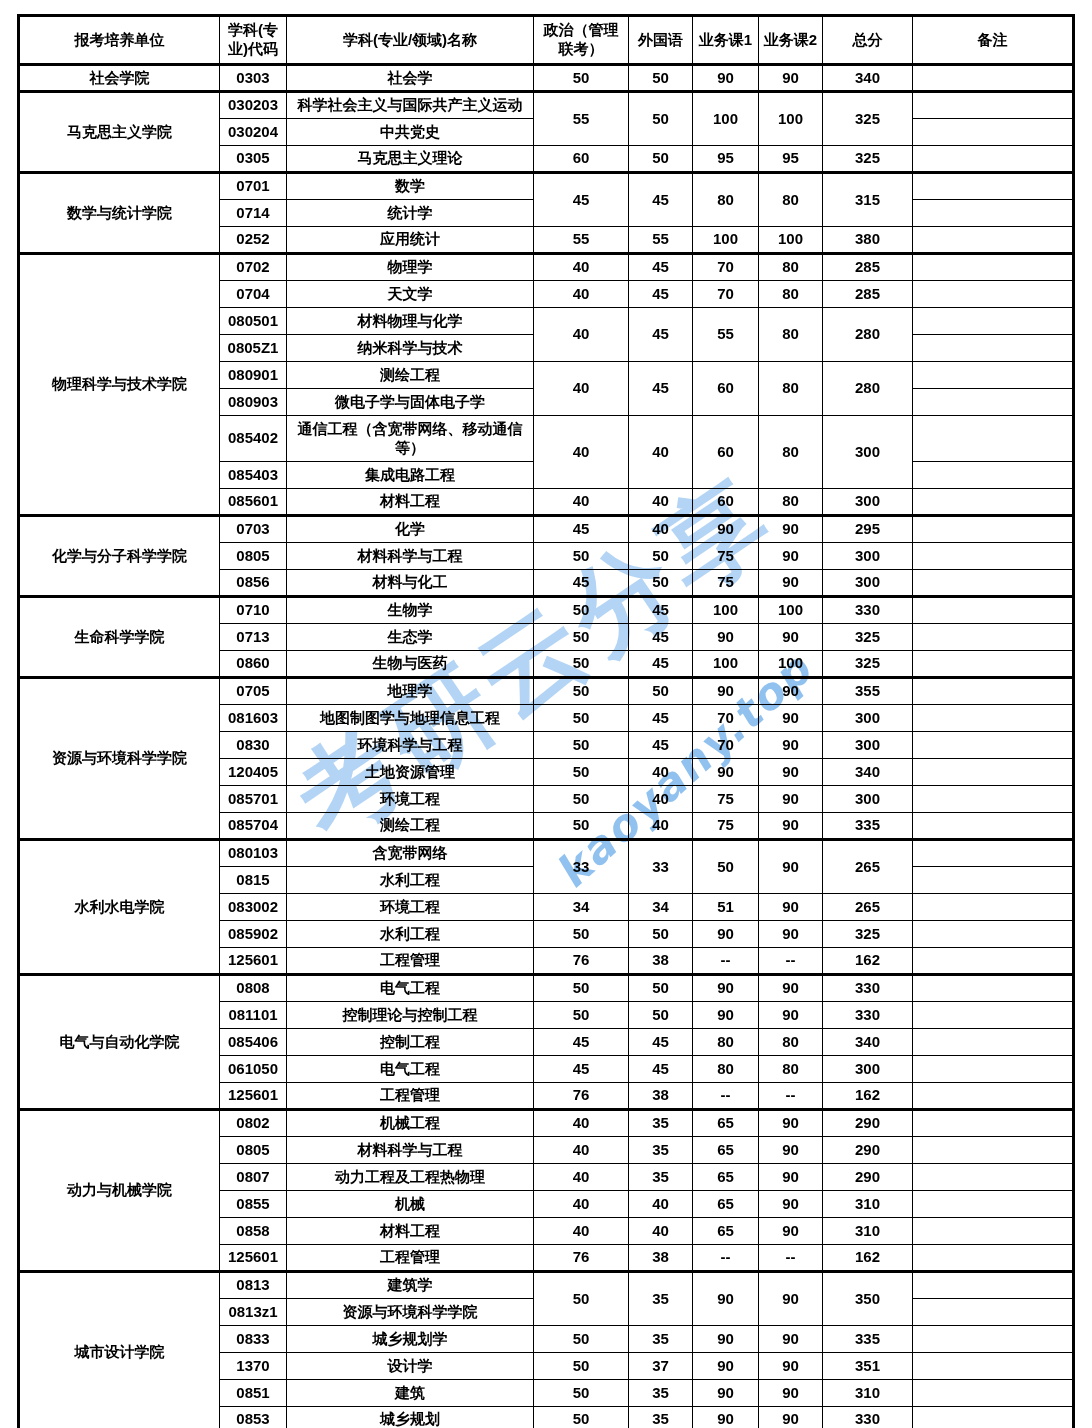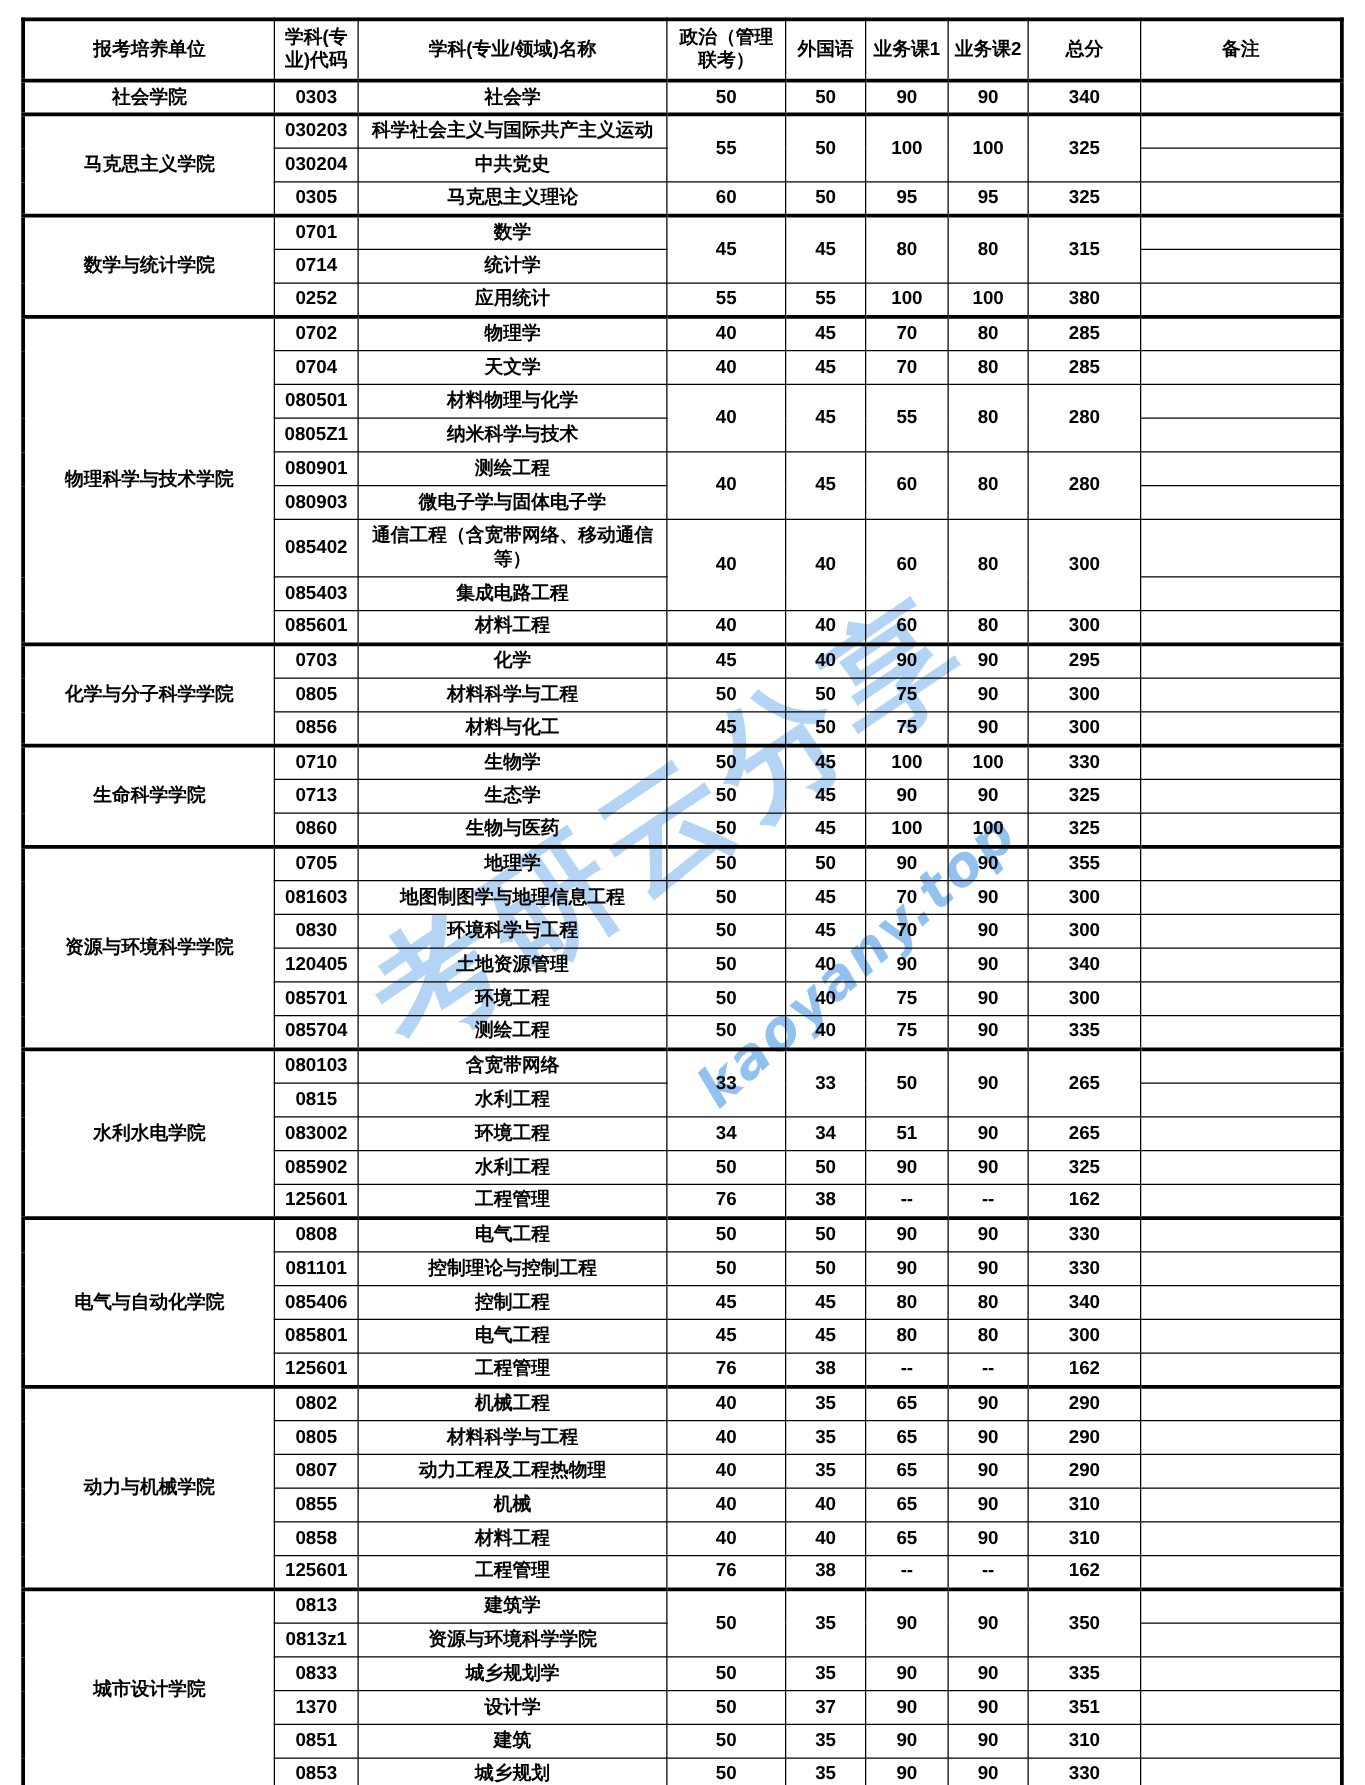--- a/index.html
+++ b/index.html
@@ -433,21 +433,21 @@
           <td data-name="code-cell">085406</td>
           <td data-name="name-cell">控制工程</td>
           <td data-name="politics-score-cell">45</td>
           <td data-name="foreign-language-score-cell">45</td>
           <td data-name="major-course1-score-cell">80</td>
           <td data-name="major-course2-score-cell">80</td>
           <td data-name="total-score-cell">340</td>
           <td data-name="remark-cell"></td>
         </tr>
         <tr data-name="table-row">
-          <td data-name="code-cell">085801</td>
+          <td data-name="code-cell">061050</td>
           <td data-name="name-cell">电气工程</td>
           <td data-name="politics-score-cell">45</td>
           <td data-name="foreign-language-score-cell">45</td>
           <td data-name="major-course1-score-cell">80</td>
           <td data-name="major-course2-score-cell">80</td>
           <td data-name="total-score-cell">300</td>
           <td data-name="remark-cell"></td>
         </tr>
         <tr data-name="table-row">
           <td data-name="code-cell">125601</td>

